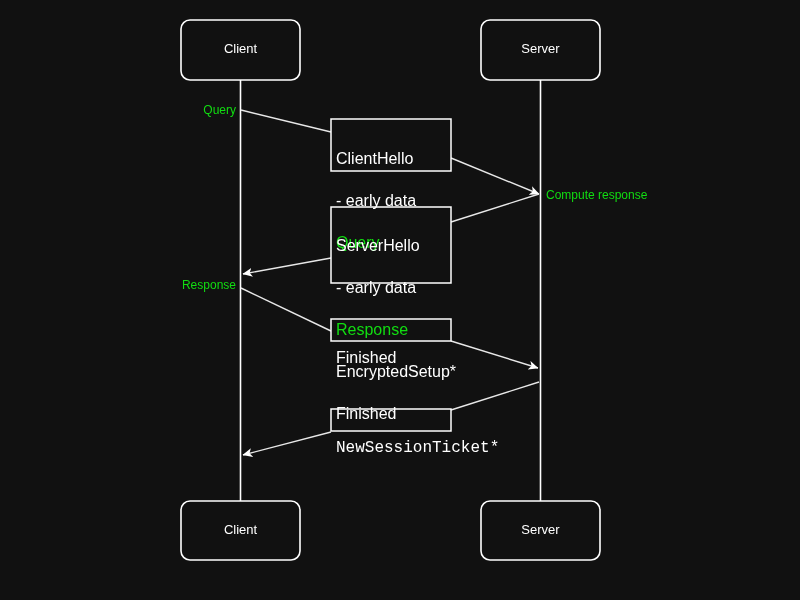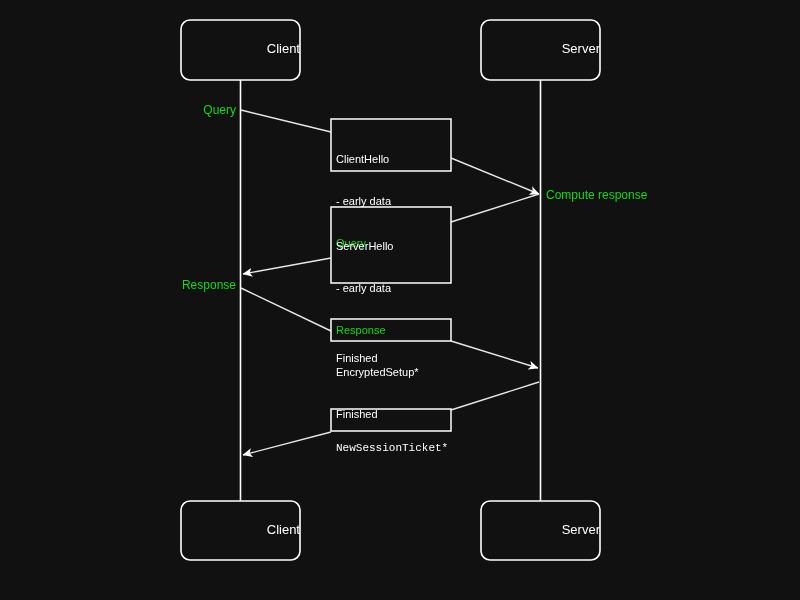--- a/index.html
+++ b/index.html
@@ -48,24 +48,24 @@
   }
   .txt {
     position: absolute;
     white-space: pre;
     line-height: 14px;
     font-family: "Liberation Sans", sans-serif;
   }
   .actor-label {
     font-size: 13px;
     color: #ffffff;
-    text-align: right;
+    text-align: center;
   }
   .note-text {
-    font-size: 11px;
+    font-size: 16px;
     color: #ffffff;
   }
   .note-text .green-line {
     color: #11dd11;
   }
   .side-label {
     font-size: 12px;
   }
   .side-label.green {
     color: #11dd11;

